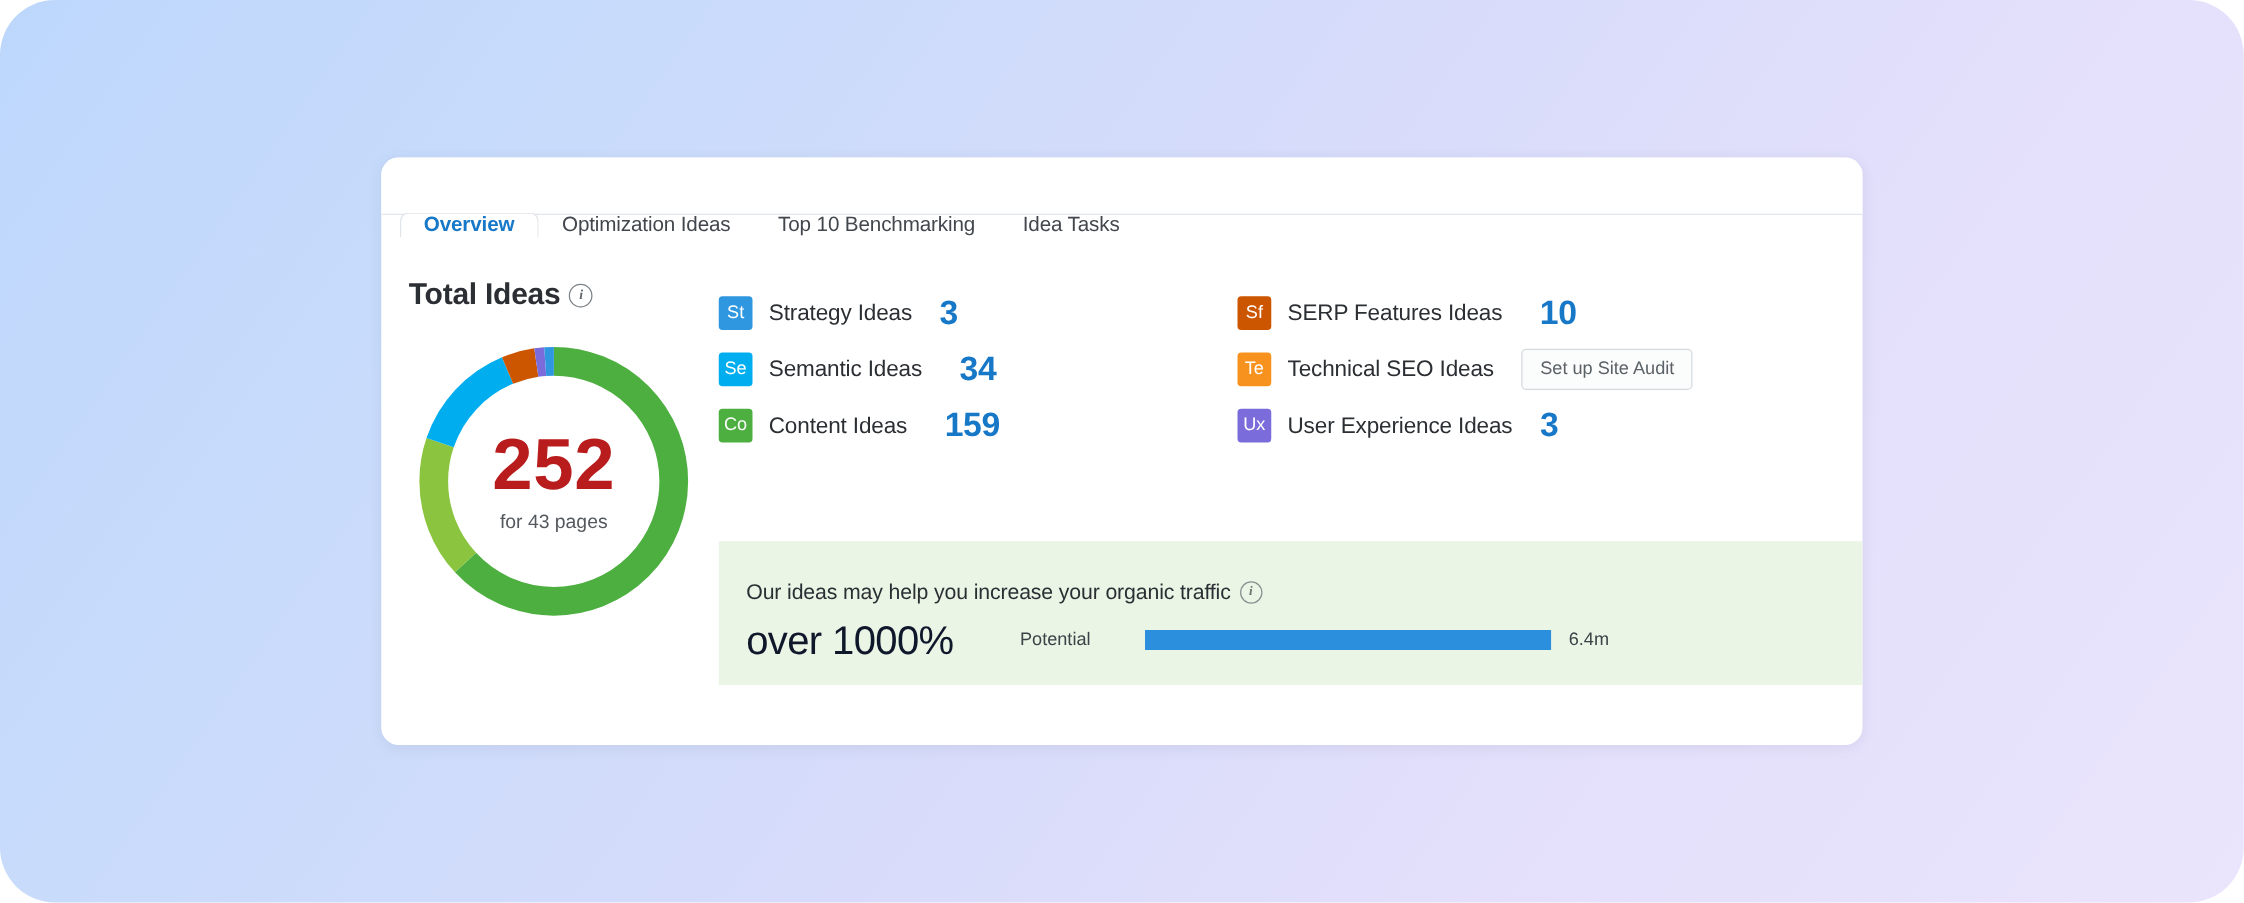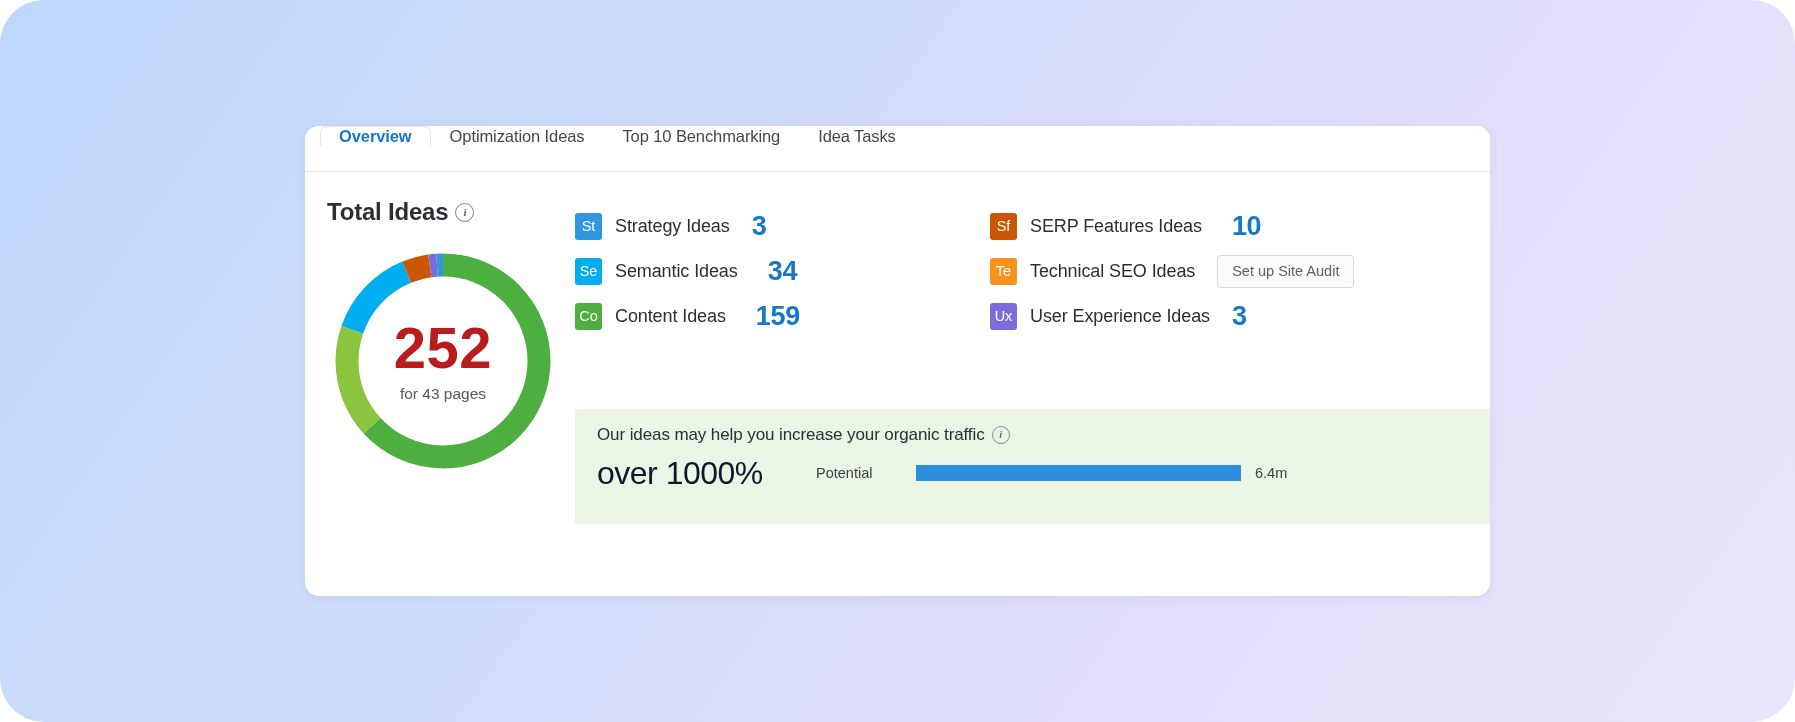--- a/index.html
+++ b/index.html
@@ -34,21 +34,21 @@
     position: absolute;
     left: 0; top: 0;
     width: 1185px; height: 45px;
     border-bottom: 1px solid #e2e5e9;
     background: #ffffff;
   }
   .tabs {
     position: absolute;
     left: 15px; top: 0;
     display: flex;
-    align-items: flex-start;
+    align-items: flex-end;
     height: 64px;
   }
   .tab {
     display: flex;
     align-items: center;
     padding: 0 18px;
     font-size: 16.5px;
     color: #42474d;
     letter-spacing: -0.1px;
     background: transparent;
@@ -70,21 +70,21 @@
   .tab.active::after {
     content: "";
     position: absolute;
     left: 0; right: 0; bottom: -1px;
     height: 2px;
     background: #ffffff;
   }
   
   .body {
     position: absolute;
-    left: 0; top: 30px;
+    left: 0; top: 54px;
     width: 955px; height: 424px;
   }
   .sectiontitle {
     position: absolute;
     left: 22px; top: 42px;
     display: flex;
     align-items: center;
     gap: 7px;
     font-size: 24px;
     font-weight: bold;
@@ -193,21 +193,21 @@
     white-space: nowrap;
     font-family: "Liberation Sans", sans-serif;
   }
   
   .traffic {
     position: absolute;
     left: 270px; top: 253px;
     width: 915px;
     height: 115px;
     background: #eaf5e6;
-    padding: 16px 0 0 22px;
+    padding: 31px 0 0 22px;
     box-sizing: border-box;
   }
   .traffic-head {
     display: flex;
     align-items: center;
     gap: 7px;
     font-size: 17px;
     color: #2b2f33;
     letter-spacing: -0.1px;
   }

